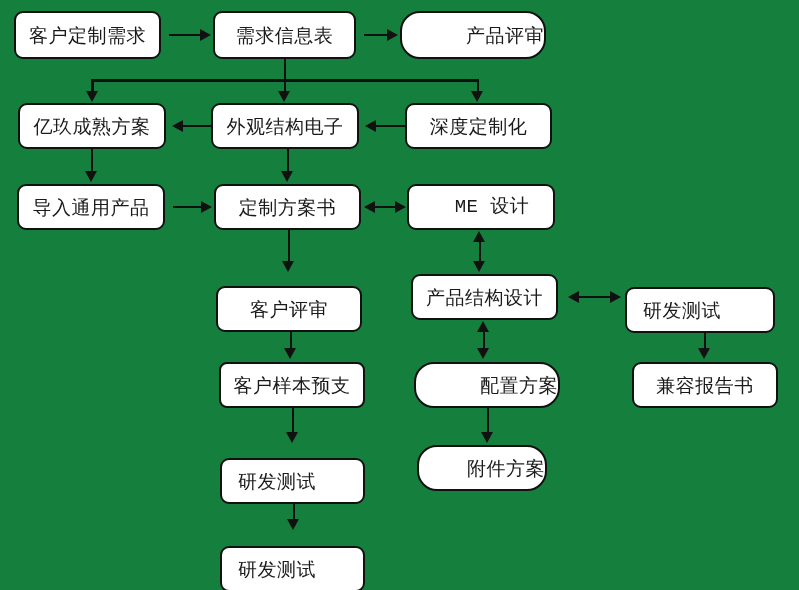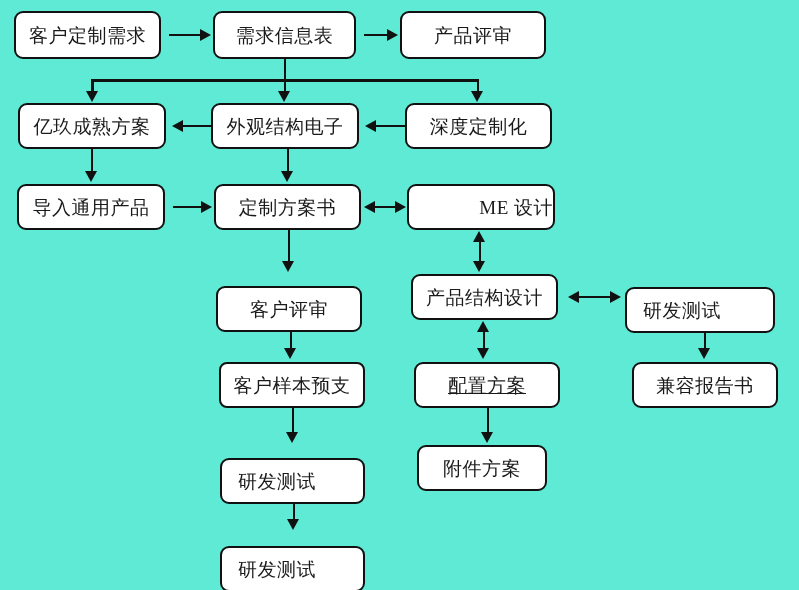--- a/index.html
+++ b/index.html
@@ -8,42 +8,42 @@
     padding: 0;
     background: #ffffff;
   }
   body {
     font-family: "Liberation Serif", "DejaVu Serif", serif;
   }
   #canvas {
     position: relative;
     width: 799px;
     height: 590px;
-    background: #5eead4;
+    background: #15803d;
     overflow: hidden;
   }
   .node {
     position: absolute;
     box-sizing: border-box;
     border: 2.2px solid #111111;
     border-radius: 9px;
     background: #ffffff;
     color: #1a1a1a;
     display: flex;
     align-items: center;
     font-size: 19px;
     letter-spacing: 0.5px;
     line-height: 1;
     white-space: nowrap;
     z-index: 3;
   }
   .node.center { justify-content: center; }
   .node.lead   { justify-content: flex-start; padding-left: 16px; margin-top: 13px; }
-  .node.lead2  { justify-content: flex-end; padding-left: 22px; }
-  .node.lead3  { justify-content: center; padding-left: 0; }
+  .node.lead2  { justify-content: center; padding-left: 22px; font-family: Liberation Mono, monospace; }
+  .node.lead3  { justify-content: flex-end; padding-left: 0; border-radius: 20px; }
 
   
   .conn {
     position: absolute;
     background: #111111;
     z-index: 1;
   }
   .h-line { height: 2.6px; }
   .v-line { width: 2.6px; }
 
@@ -124,21 +124,21 @@
   </div>
 
   <div class="node lead" style="left:625px; top:274px; width:150px; height:46px;">
     <span>研发测试</span>
   </div>
 
   <div class="node center" style="left:219px; top:362px; width:146px; height:46px;border-radius:8px;">
     <span>客户样本预支</span>
   </div>
 
-  <div class="node lead3" style="left:414px; top:362px; width:146px; height:46px;text-decoration:underline;">
+  <div class="node lead3" style="left:414px; top:362px; width:146px; height:46px;">
     <span>配置方案</span>
   </div>
 
   <div class="node center" style="left:632px; top:362px; width:146px; height:46px;">
     <span>兼容报告书</span>
   </div>
 
   <div class="node lead" style="left:220px; top:445px; width:145px; height:46px;">
     <span>研发测试</span>
   </div>

